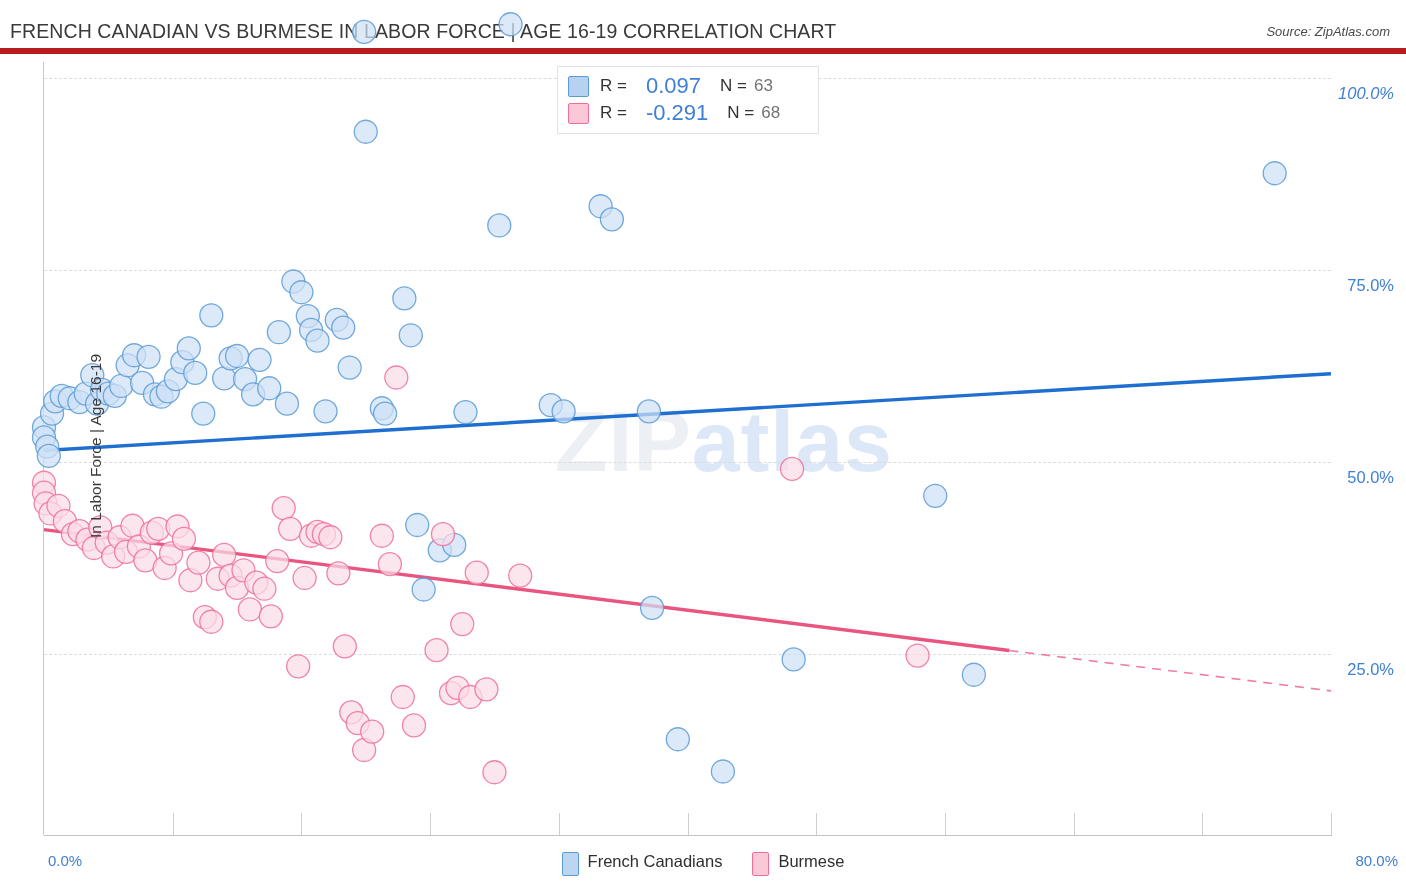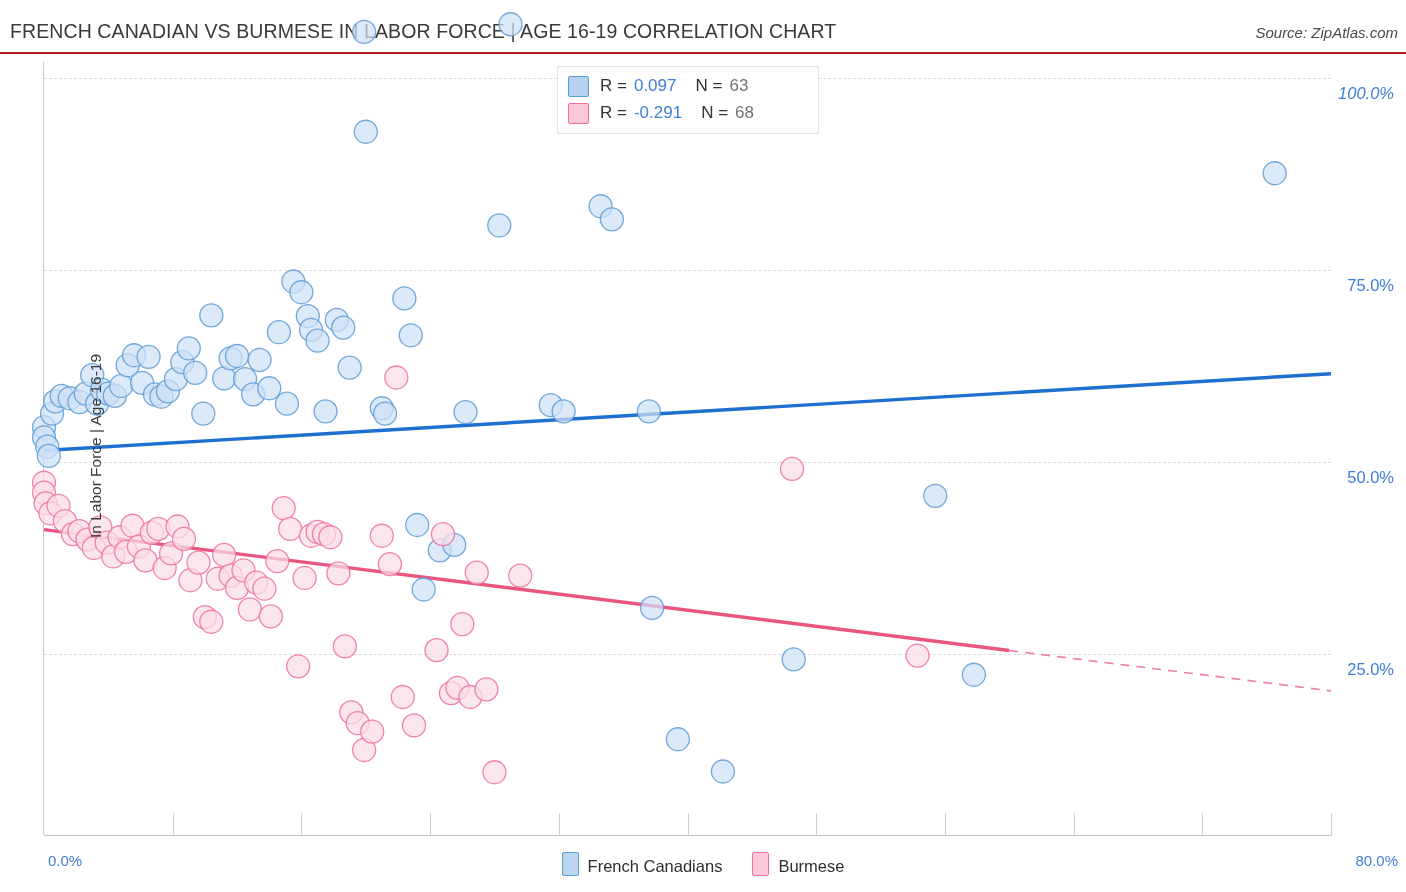--- a/index.html
+++ b/index.html
@@ -8,31 +8,31 @@
     background:#ffffff;
     font-family:"Liberation Sans", sans-serif;
     overflow:hidden;
     position:relative;
   }
   #chart-root{position:absolute;inset:0;}
 
   
   .header{
     position:absolute;left:0;top:0;width:1406px;height:54px;
-    border-bottom:2px solid #b91c1c;
+    border-bottom:6px solid #b91c1c;
     box-sizing:border-box;
   }
   .title{
     position:absolute;left:10px;top:20px;
     font-size:19.5px;color:#3a3a3a;letter-spacing:.1px;
     white-space:nowrap;
   }
   .source{
-    position:absolute;right:8px;top:24px;
-    font-size:15px;font-style:italic;color:#4a4a4a;
+    position:absolute;right:16px;top:24px;
+    font-size:13px;font-style:italic;color:#4a4a4a;
     white-space:nowrap;
   }
   .axis-v{
     position:absolute;left:43px;top:62px;width:1px;height:773px;
     background:#c9c9c9;
   }
   .axis-h{
     position:absolute;left:44px;top:835px;width:1288px;height:1px;
     background:#c4c4c4;
   }
@@ -81,45 +81,46 @@
   }
   .statrow{
     position:absolute;left:10px;height:26px;display:flex;align-items:center;
   }
   .statrow.r0{top:6px;}
   .statrow.r1{top:33px;}
   .swatch{width:21px;height:21px;border-radius:2px;box-sizing:border-box;}
   .sw-blue{background:#b6d2f0;border:1px solid #5b9bd5;}
   .sw-pink{background:#fbc8d8;border:1px solid #ef6f9a;}
   .stat-r{margin-left:11px;font-size:17px;color:#333;}
-  .stat-rv{margin-left:7px;font-size:17px;color:#3f7fd4;}
+  .stat-rv{margin-left:19px;font-size:22px;color:#3f7fd4;}
   .stat-n{margin-left:19px;font-size:17px;color:#333;}
   .stat-nv{margin-left:7px;font-size:17px;color:#737373;}
 
   
   .serieslegend{
     position:absolute;left:0;top:849px;width:1406px;height:30px;
     display:flex;justify-content:center;align-items:center;gap:30px;
   }
-  .sitem{display:flex;align-items:flex-end;gap:9px;}
+  .sitem{display:flex;align-items:flex-start;gap:9px;}
   .sbox{width:17px;height:24px;border-radius:2px;box-sizing:border-box;}
   .sbox.blue{background:#bcd6f2;border:1px solid #5b9bd5;}
   .sbox.pink{background:#fbc8d8;border:1px solid #ef6f9a;}
   .slabel{font-size:16.5px;color:#2f2f2f;white-space:nowrap;}
 </style>
 </head>
 <body>
 
 <div id="chart-root">
 
   <div class="header">
     <div class="title">FRENCH CANADIAN VS BURMESE IN LABOR FORCE | AGE 16-19 CORRELATION CHART</div>
     <div class="source">Source: ZipAtlas.com</div>
   </div>
 
+  <div class="watermark"><span class="wm1">ZIP</span><span class="wm2">atlas</span></div>
 
   <div class="axis-v"></div>
   <div class="axis-h"></div>
 
   <div id="grid-host">
       <div class="gridline" style="top: 654px;"></div>
       <div class="gridline" style="top: 462px;"></div>
       <div class="gridline" style="top: 270px;"></div>
       <div class="gridline" style="top: 78px;"></div>
     </div>

